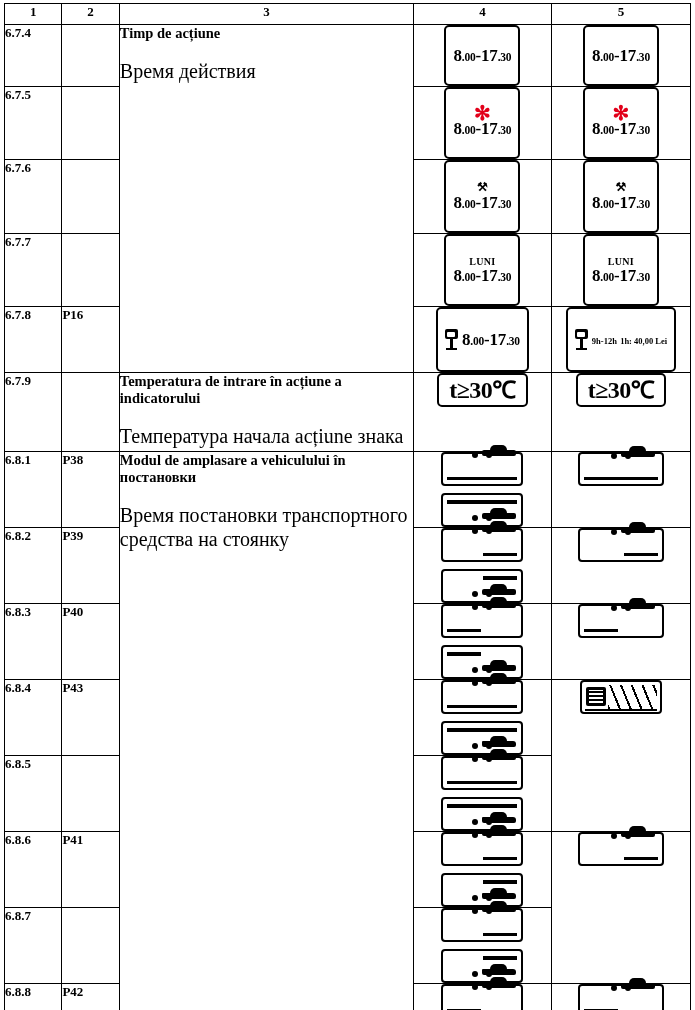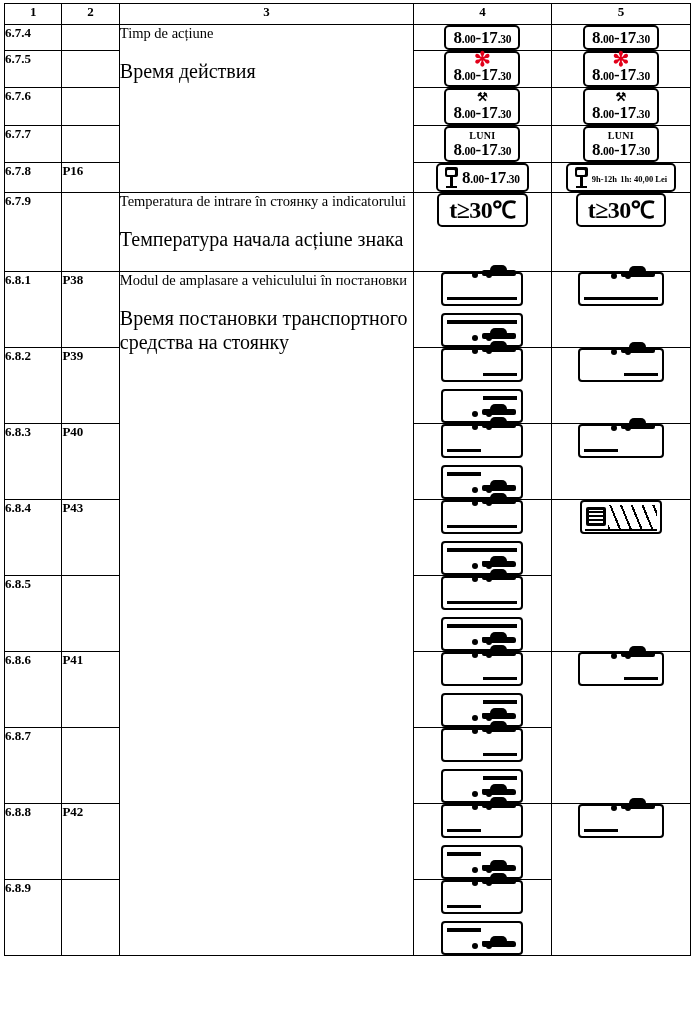--- a/index.html
+++ b/index.html
@@ -51,21 +51,21 @@
   .codecell {
     font-weight: bold;
     font-size: 13px;
     padding: 6px 0 0 6px;
   }
   .desc {
     padding: 8px 6px 8px 8px;
     vertical-align: middle;
   }
   .desc .ro {
-    font-weight: normal;
+    font-weight: bold;
     font-size: 14.5px;
     line-height: 1.18;
   }
   .desc .ru {
     font-size: 20px;
     line-height: 1.18;
     margin-top: 18px;
   }
   .signcell {
     text-align: center;
@@ -79,21 +79,21 @@
     justify-content: center;
     gap: 7px;
   }
 
   
   .plate {
     display: inline-block;
     border: 2.5px solid #000;
     border-radius: 5px;
     background: #fff;
-    padding: 2px 7px;
+    padding: 20px 7px;
     line-height: 1;
     position: relative;
   }
   .time-txt {
     font-family: "Liberation Serif", serif;
     font-weight: bold;
     font-size: 17px;
     letter-spacing: -0.2px;
     white-space: nowrap;
   }
@@ -402,21 +402,21 @@
             </span>
           </span>
         </span>
       </td>
     </tr>
 
     <tr>
       <td class="idcell" style="height:78px">6.7.9</td>
       <td class="codecell"></td>
       <td class="desc">
-        <div class="ro">Temperatura de intrare în стоянку a indicatorului</div>
+        <div class="ro">Temperatura de intrare în acțiune a indicatorului</div>
         <div class="ru">Температура начала acțiune знака</div>
       </td>
       <td class="signcell">
         <span class="plate temp-plate">
           <span class="temp-txt">t≥30℃</span>
         </span>
       </td>
       <td class="signcell">
         <span class="plate temp-plate">
           <span class="temp-txt">t≥30℃</span>

